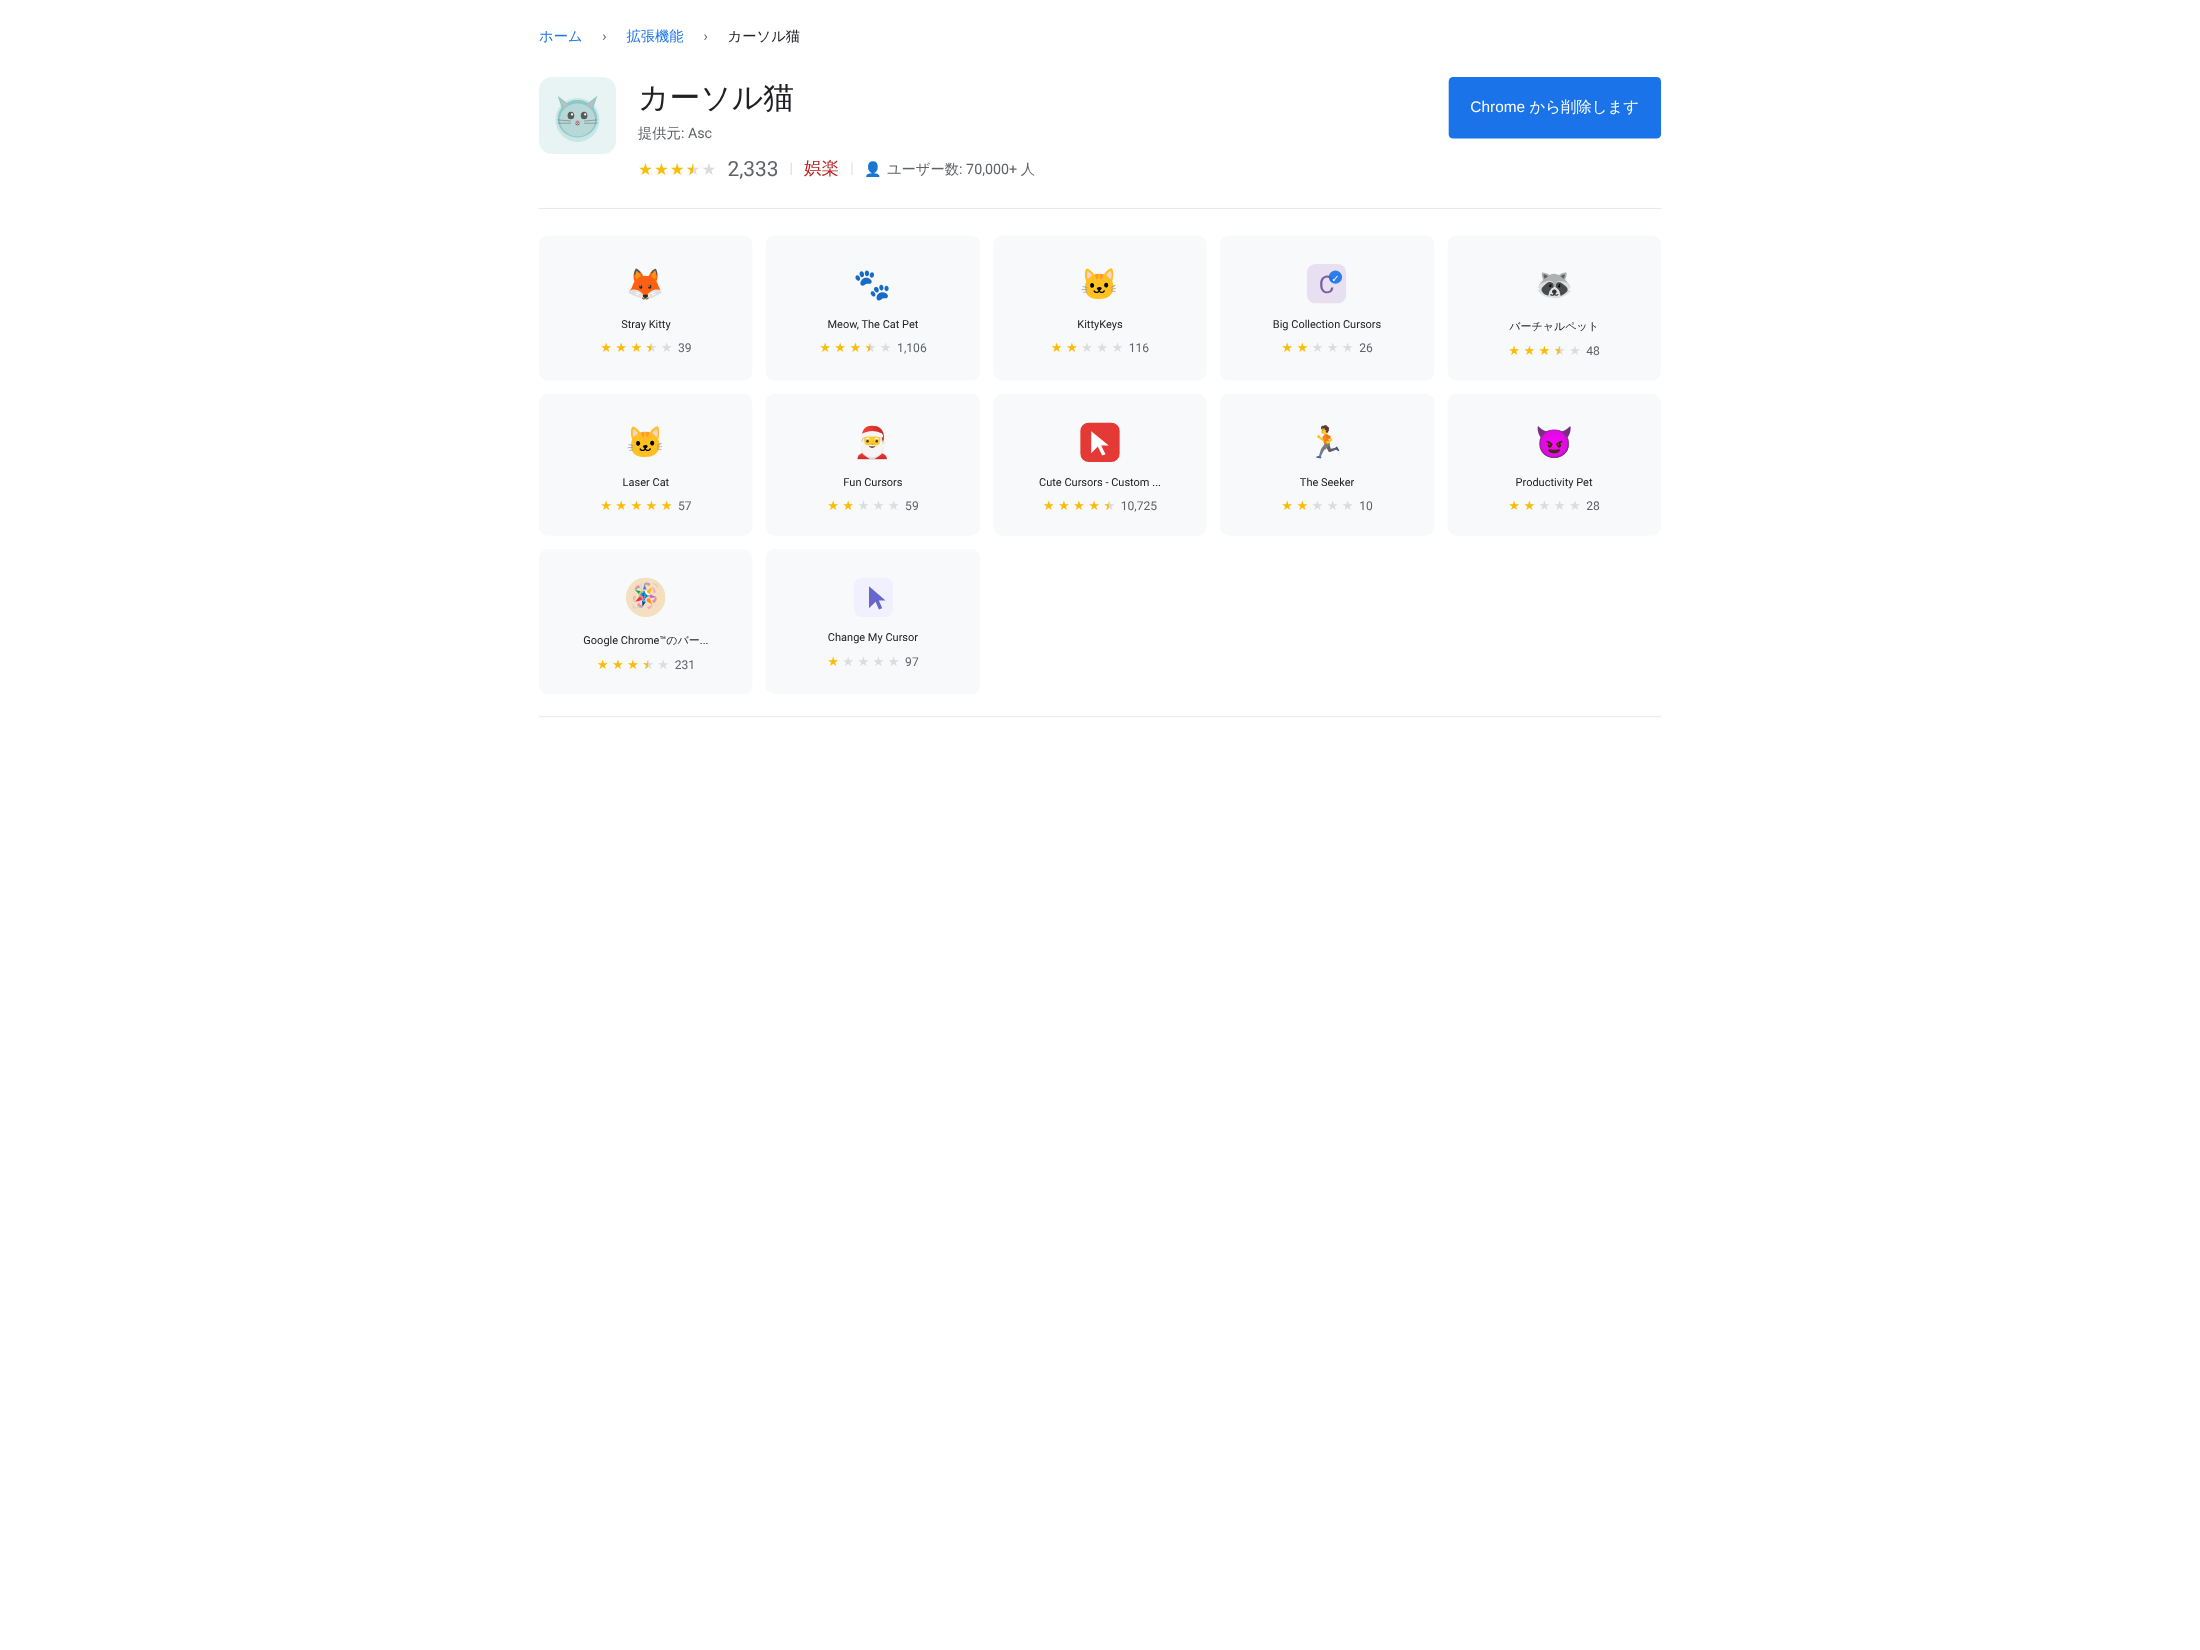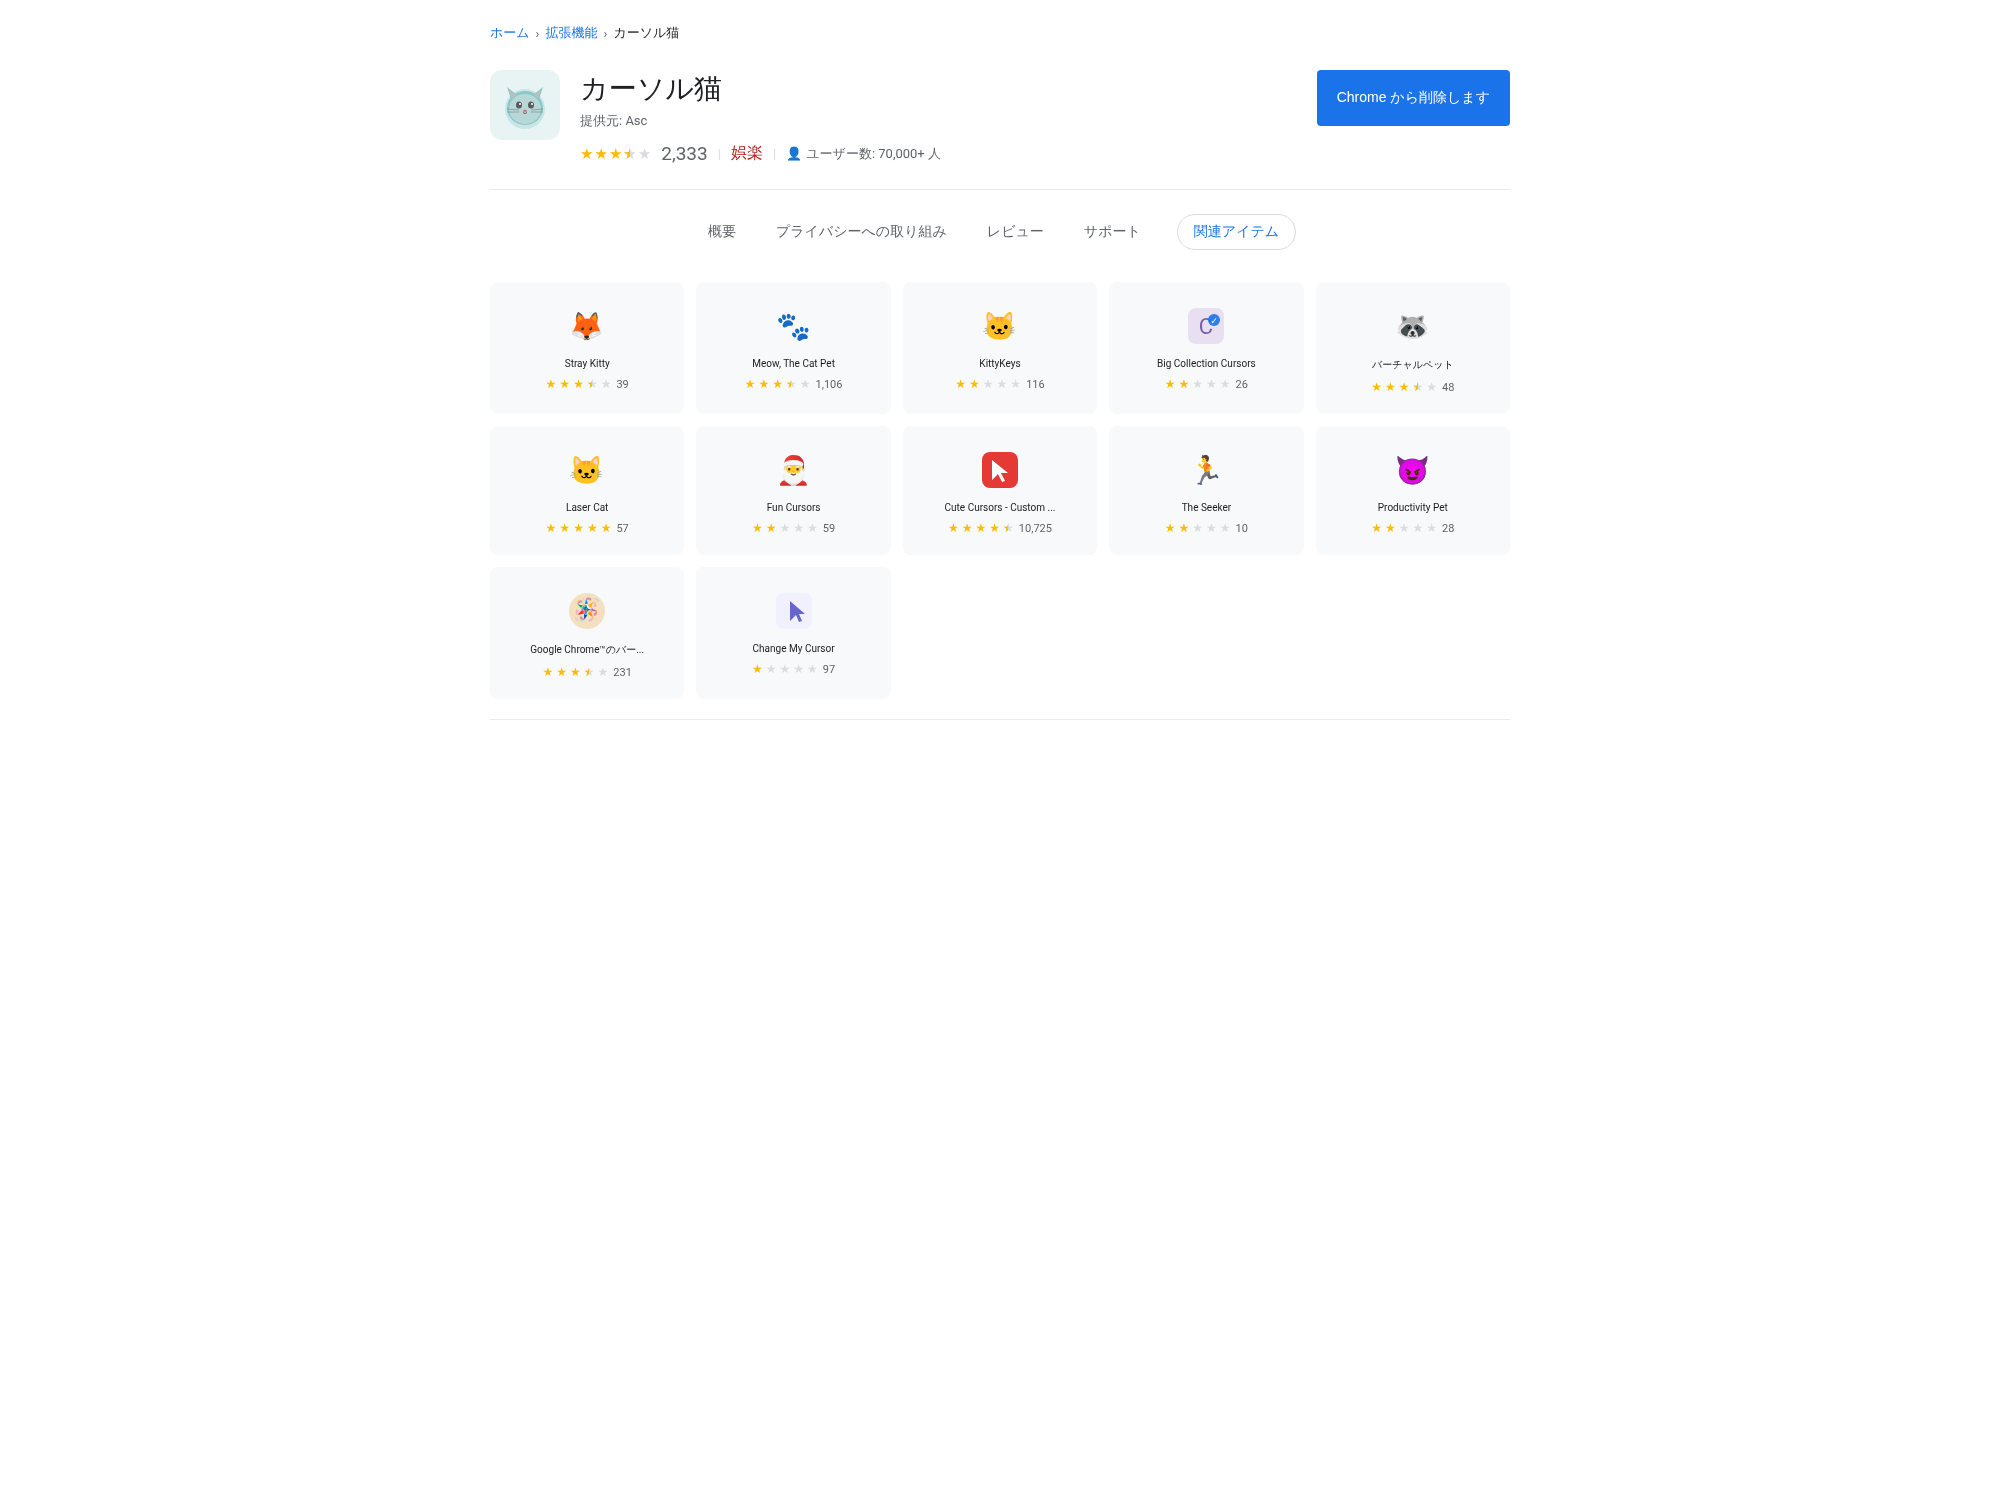--- a/index.html
+++ b/index.html
@@ -13,21 +13,21 @@
     .page-wrapper {
       max-width: 1100px;
       margin: 0 auto;
       padding: 24px 40px;
     }
 
     
     .breadcrumb {
       display: flex;
       align-items: center;
-      gap: 6px;
+      gap: 18px;
       margin-bottom: 28px;
       font-size: 13px;
     }
     .breadcrumb a {
       color: #1a73e8;
       text-decoration: none;
     }
     .breadcrumb .sep {
       color: #5f6368;
     }
@@ -279,27 +279,20 @@
             <span>ユーザー数: 70,000+ 人</span>
           </div>
         </div>
       </div>
     </div>
     <button class="install-btn">Chrome から削除します</button>
   </div>
 
   <hr class="section-divider">
 
-  <nav class="tabs">
-    <a href="#" class="tab-item">概要</a>
-    <a href="#" class="tab-item">プライバシーへの取り組み</a>
-    <a href="#" class="tab-item">レビュー</a>
-    <a href="#" class="tab-item">サポート</a>
-    <a href="#" class="tab-item active">関連アイテム</a>
-  </nav>
 
   <div class="grid" id="grid-row1">
       <div class="card">
     <div class="card-icon">
           <span style="font-size:28px;">🦊</span>
         </div>
     <span class="card-name">Stray Kitty</span>
     <div class="card-rating">
       <span class="star">★</span>
           <span class="star">★</span>

